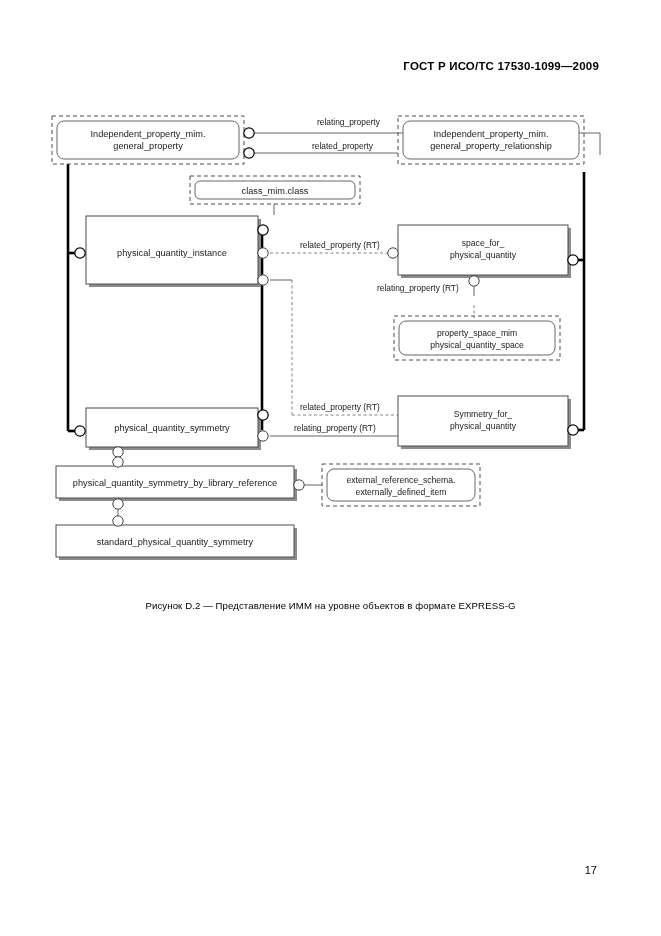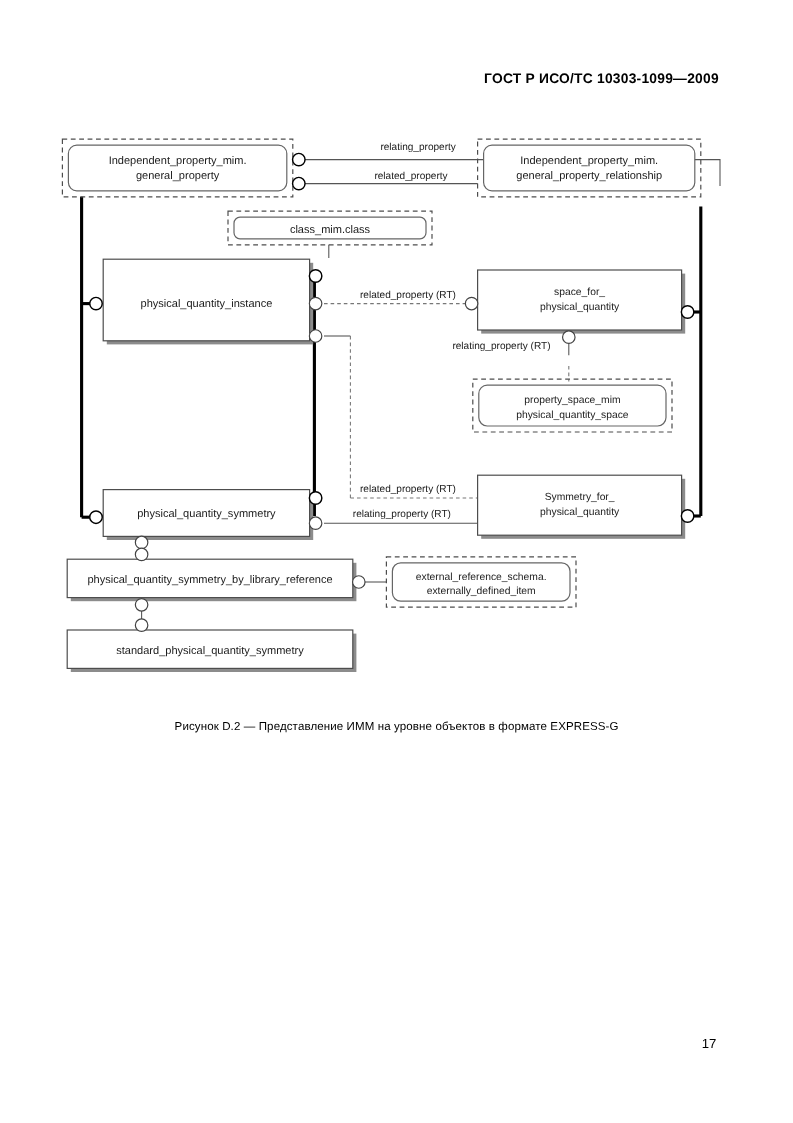--- a/index.html
+++ b/index.html
@@ -35,21 +35,21 @@
   .thin{stroke:#555;stroke-width:.9;fill:none;}
   .dashthin{stroke:#777;stroke-width:.9;fill:none;stroke-dasharray:3 2.5;}
   .circ{fill:#fff;stroke:#000;stroke-width:1.2;}
   .circ-thin{fill:#fff;stroke:#444;stroke-width:1;}
 </style>
 </head>
 <body>
 
 <div class="page">
 
-  <div class="doc-header">ГОСТ Р ИСО/ТС 10303-1099—2009</div>
+  <div class="doc-header">ГОСТ Р ИСО/ТС 17530-1099—2009</div>
 
   <div class="figure">
     <svg width="661" height="510" viewBox="0 0 661 510" xmlns="http://www.w3.org/2000/svg">
 
       <g>
         <path class="thin" d="M244,33 L600,33 L600,55"></path>
       </g>
 
       <g>
         <path class="thin" d="M244,53 L398,53"></path>

